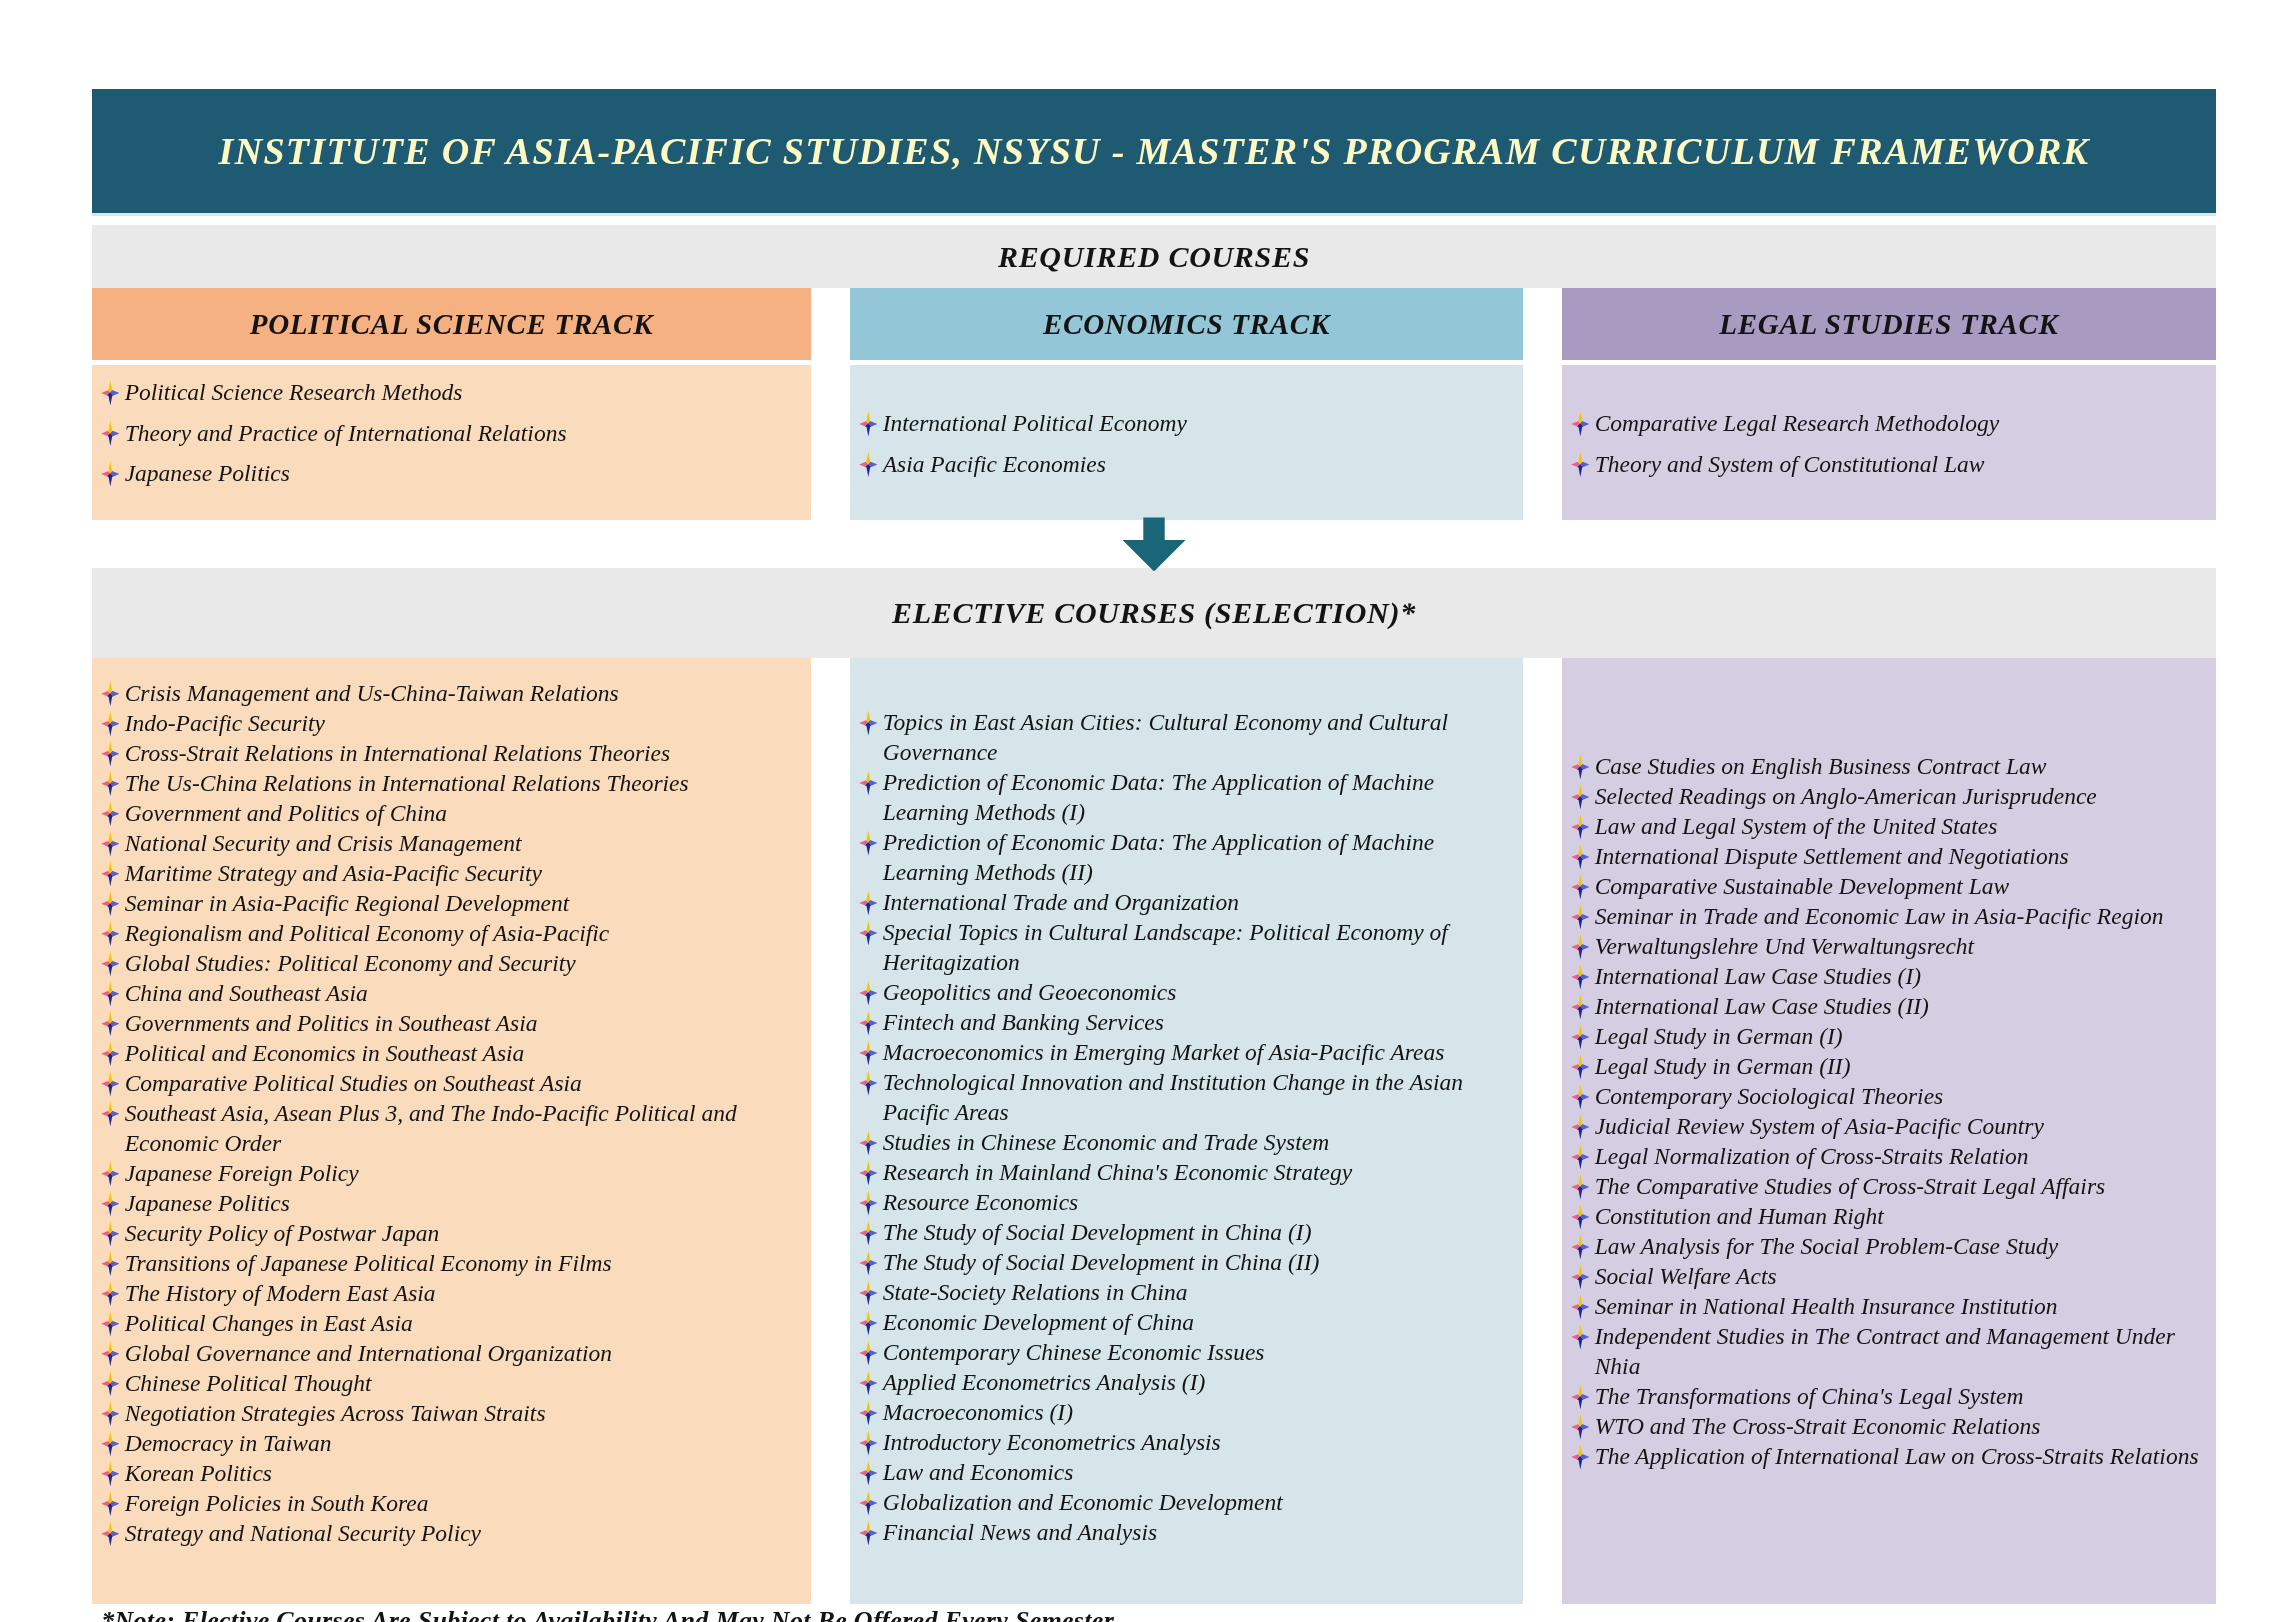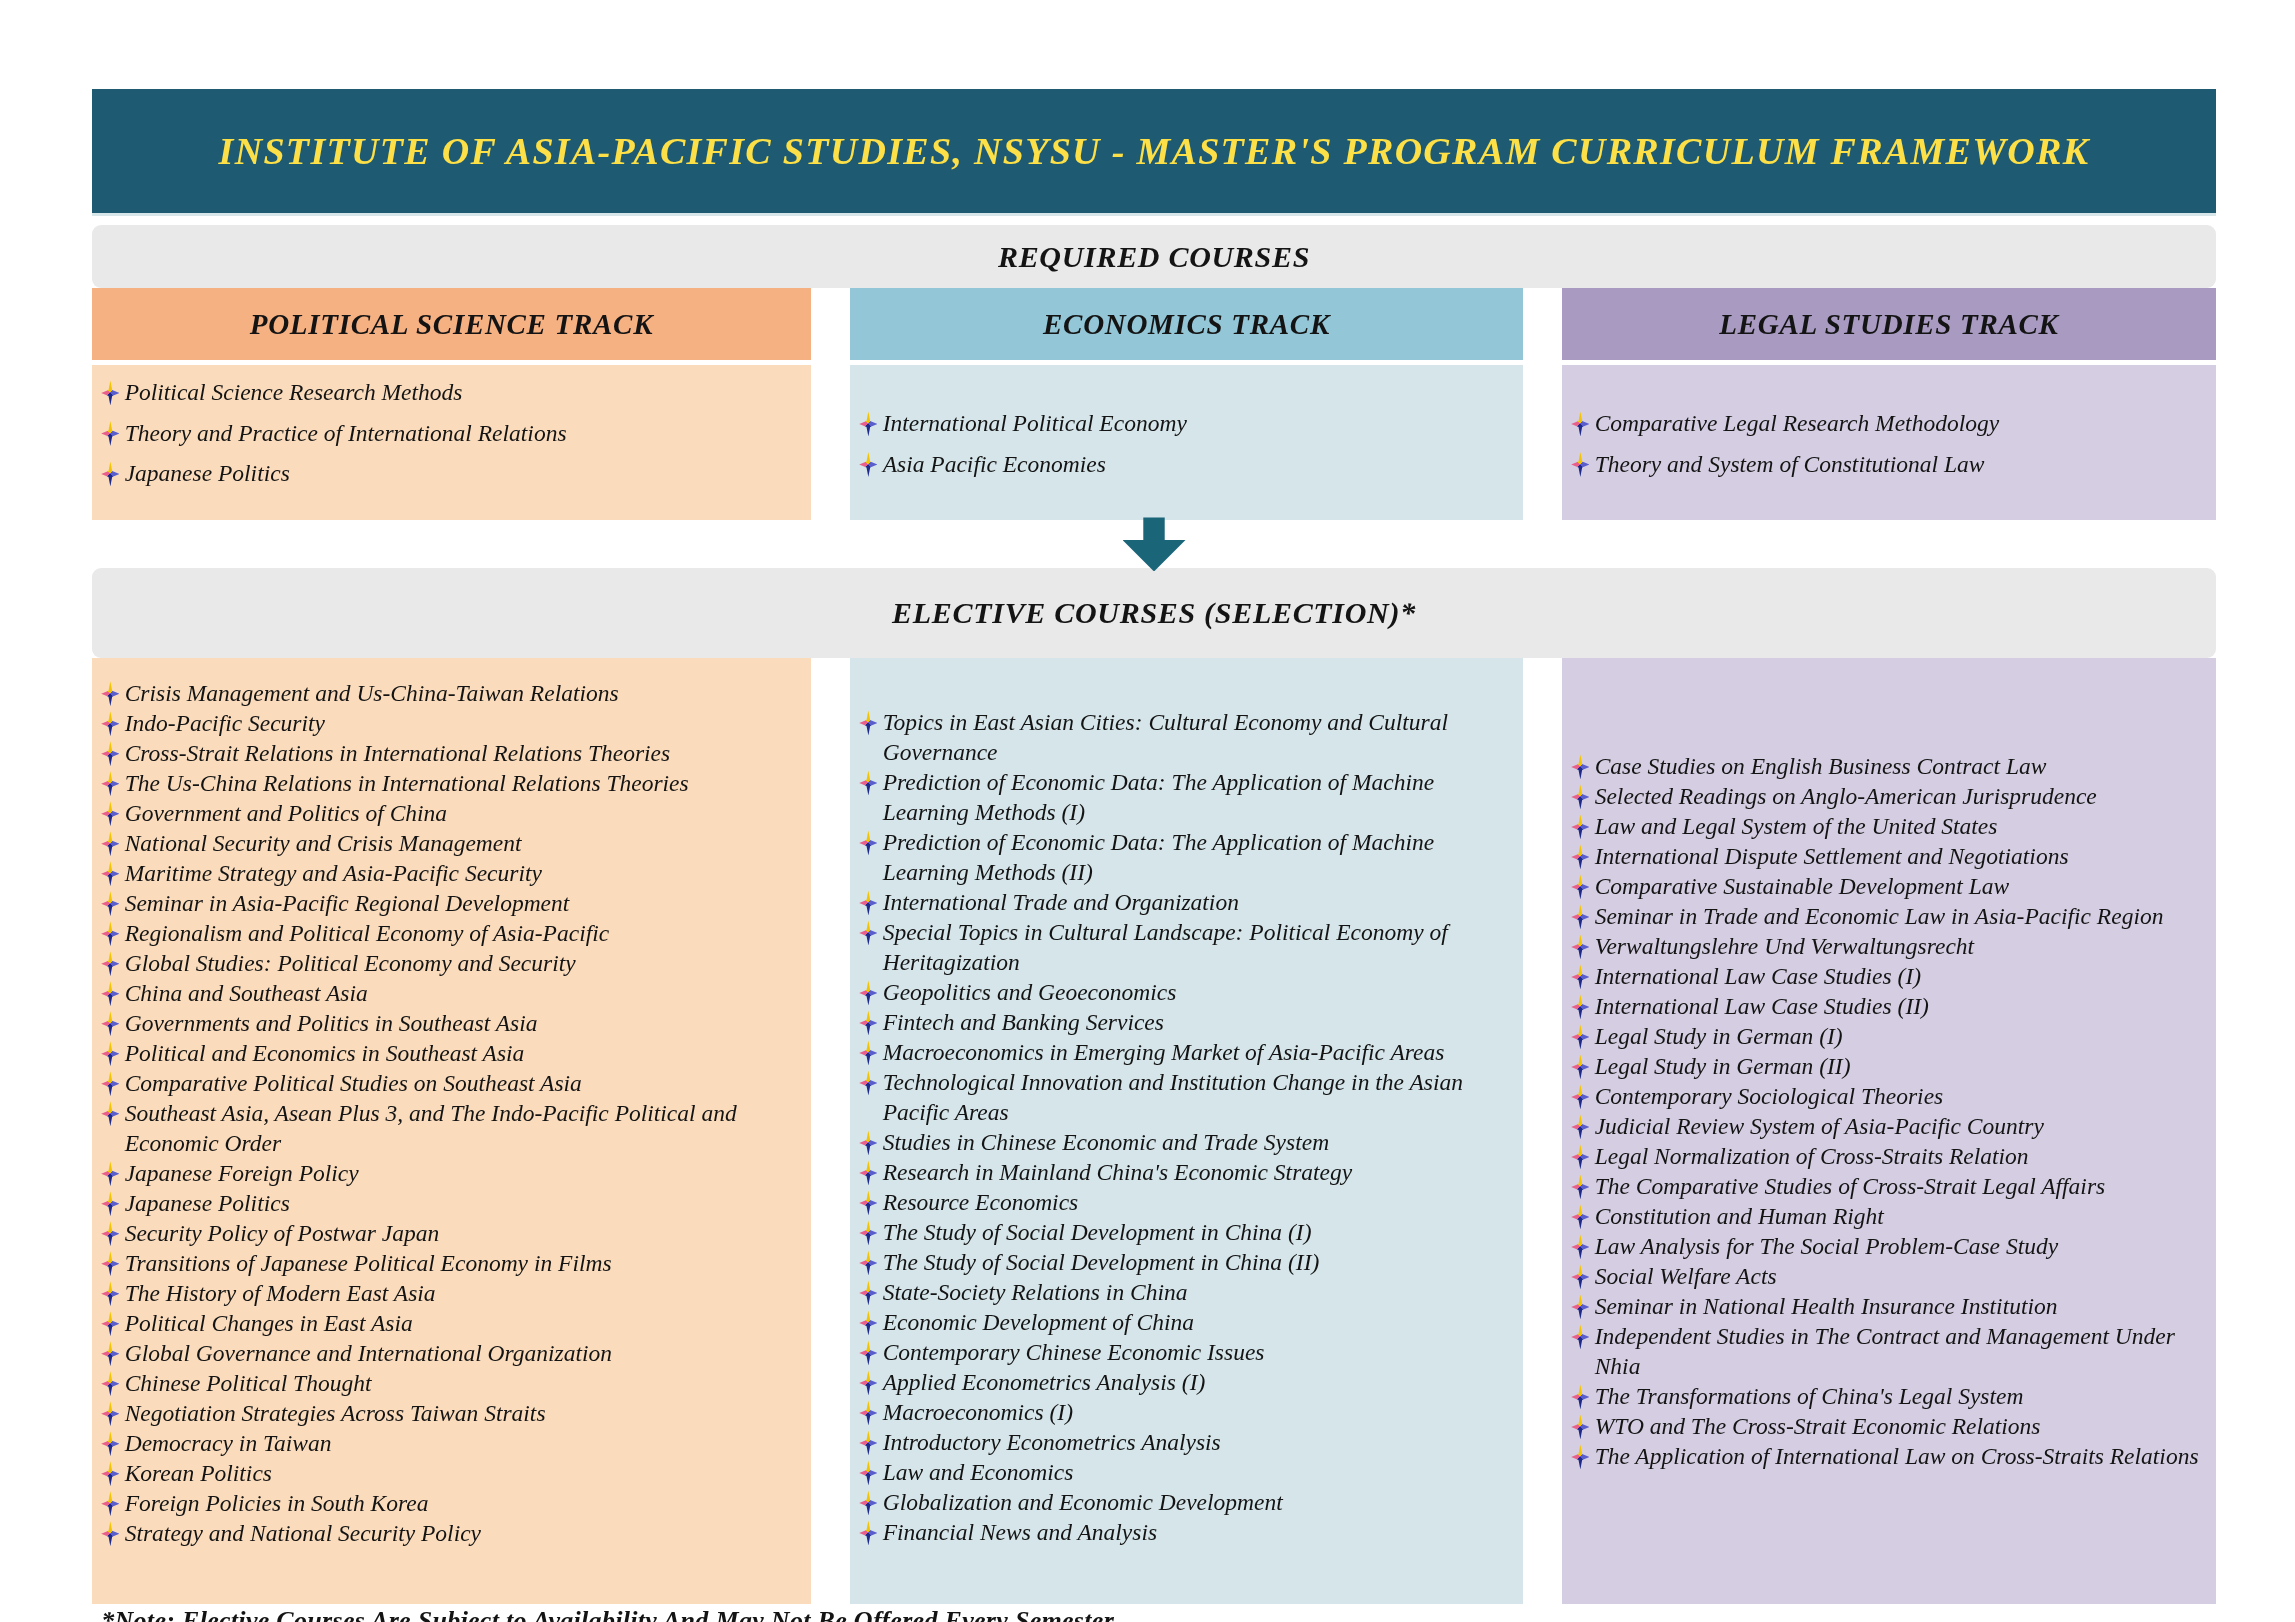--- a/index.html
+++ b/index.html
@@ -13,28 +13,28 @@
   }
   .content { width:2124px; margin-left:92px; padding-top:89px; }
 
   .title-bar {
     height:127px;
     background:#1e5b72;
     border-bottom:3.9px solid #d7e7e9;
     display:flex; align-items:center; justify-content:center;
   }
   .title-bar h1 {
-    color:#fde047; font-size:38px; font-weight:bold;
+    color:#fef9c3; font-size:38px; font-weight:bold;
     letter-spacing:1.3px; text-align:center; font-style:italic;
   }
 
   .gap14 { height:9.2px; }
   .band {
     background:#e9e9ea;
-    display:flex; align-items:center; justify-content:center;border-radius:9px;
+    display:flex; align-items:center; justify-content:center;
   }
   .band-required { height:63px; }
   .band-elective { height:90px; }
   .band .band-label { font-size:30px; font-weight:bold; letter-spacing:0.7px; }
 
   .grid3 {
     display:grid;
     grid-template-columns:719px 673px 654px;
     column-gap:39px;
   }

